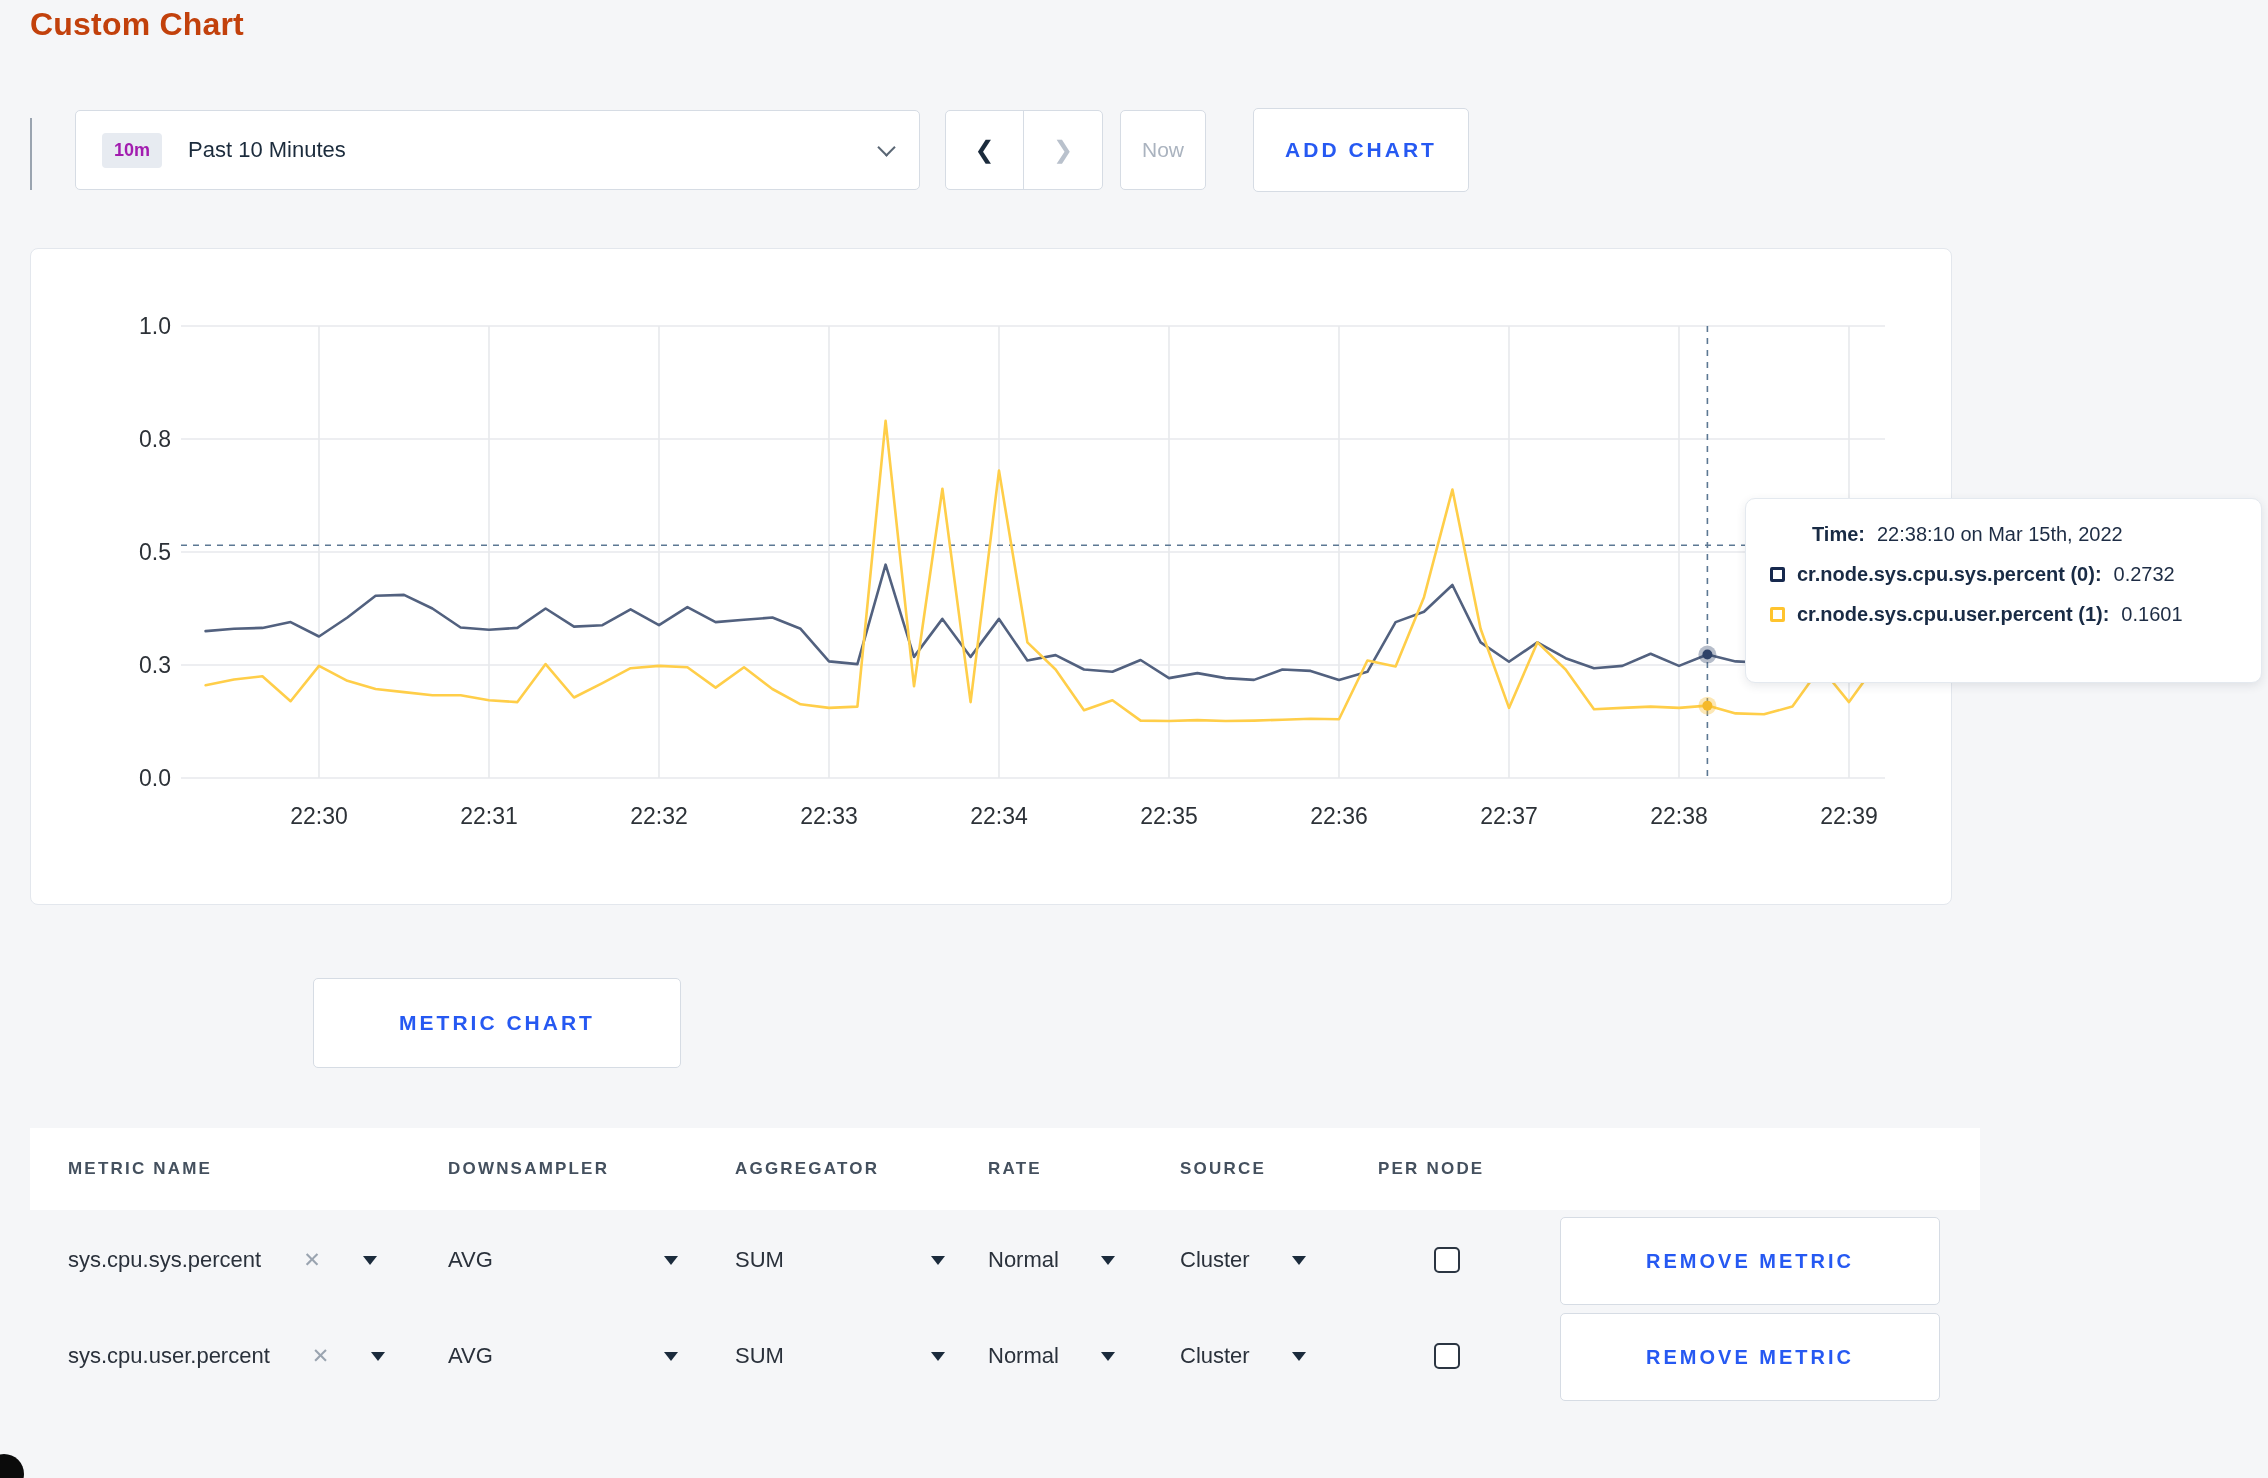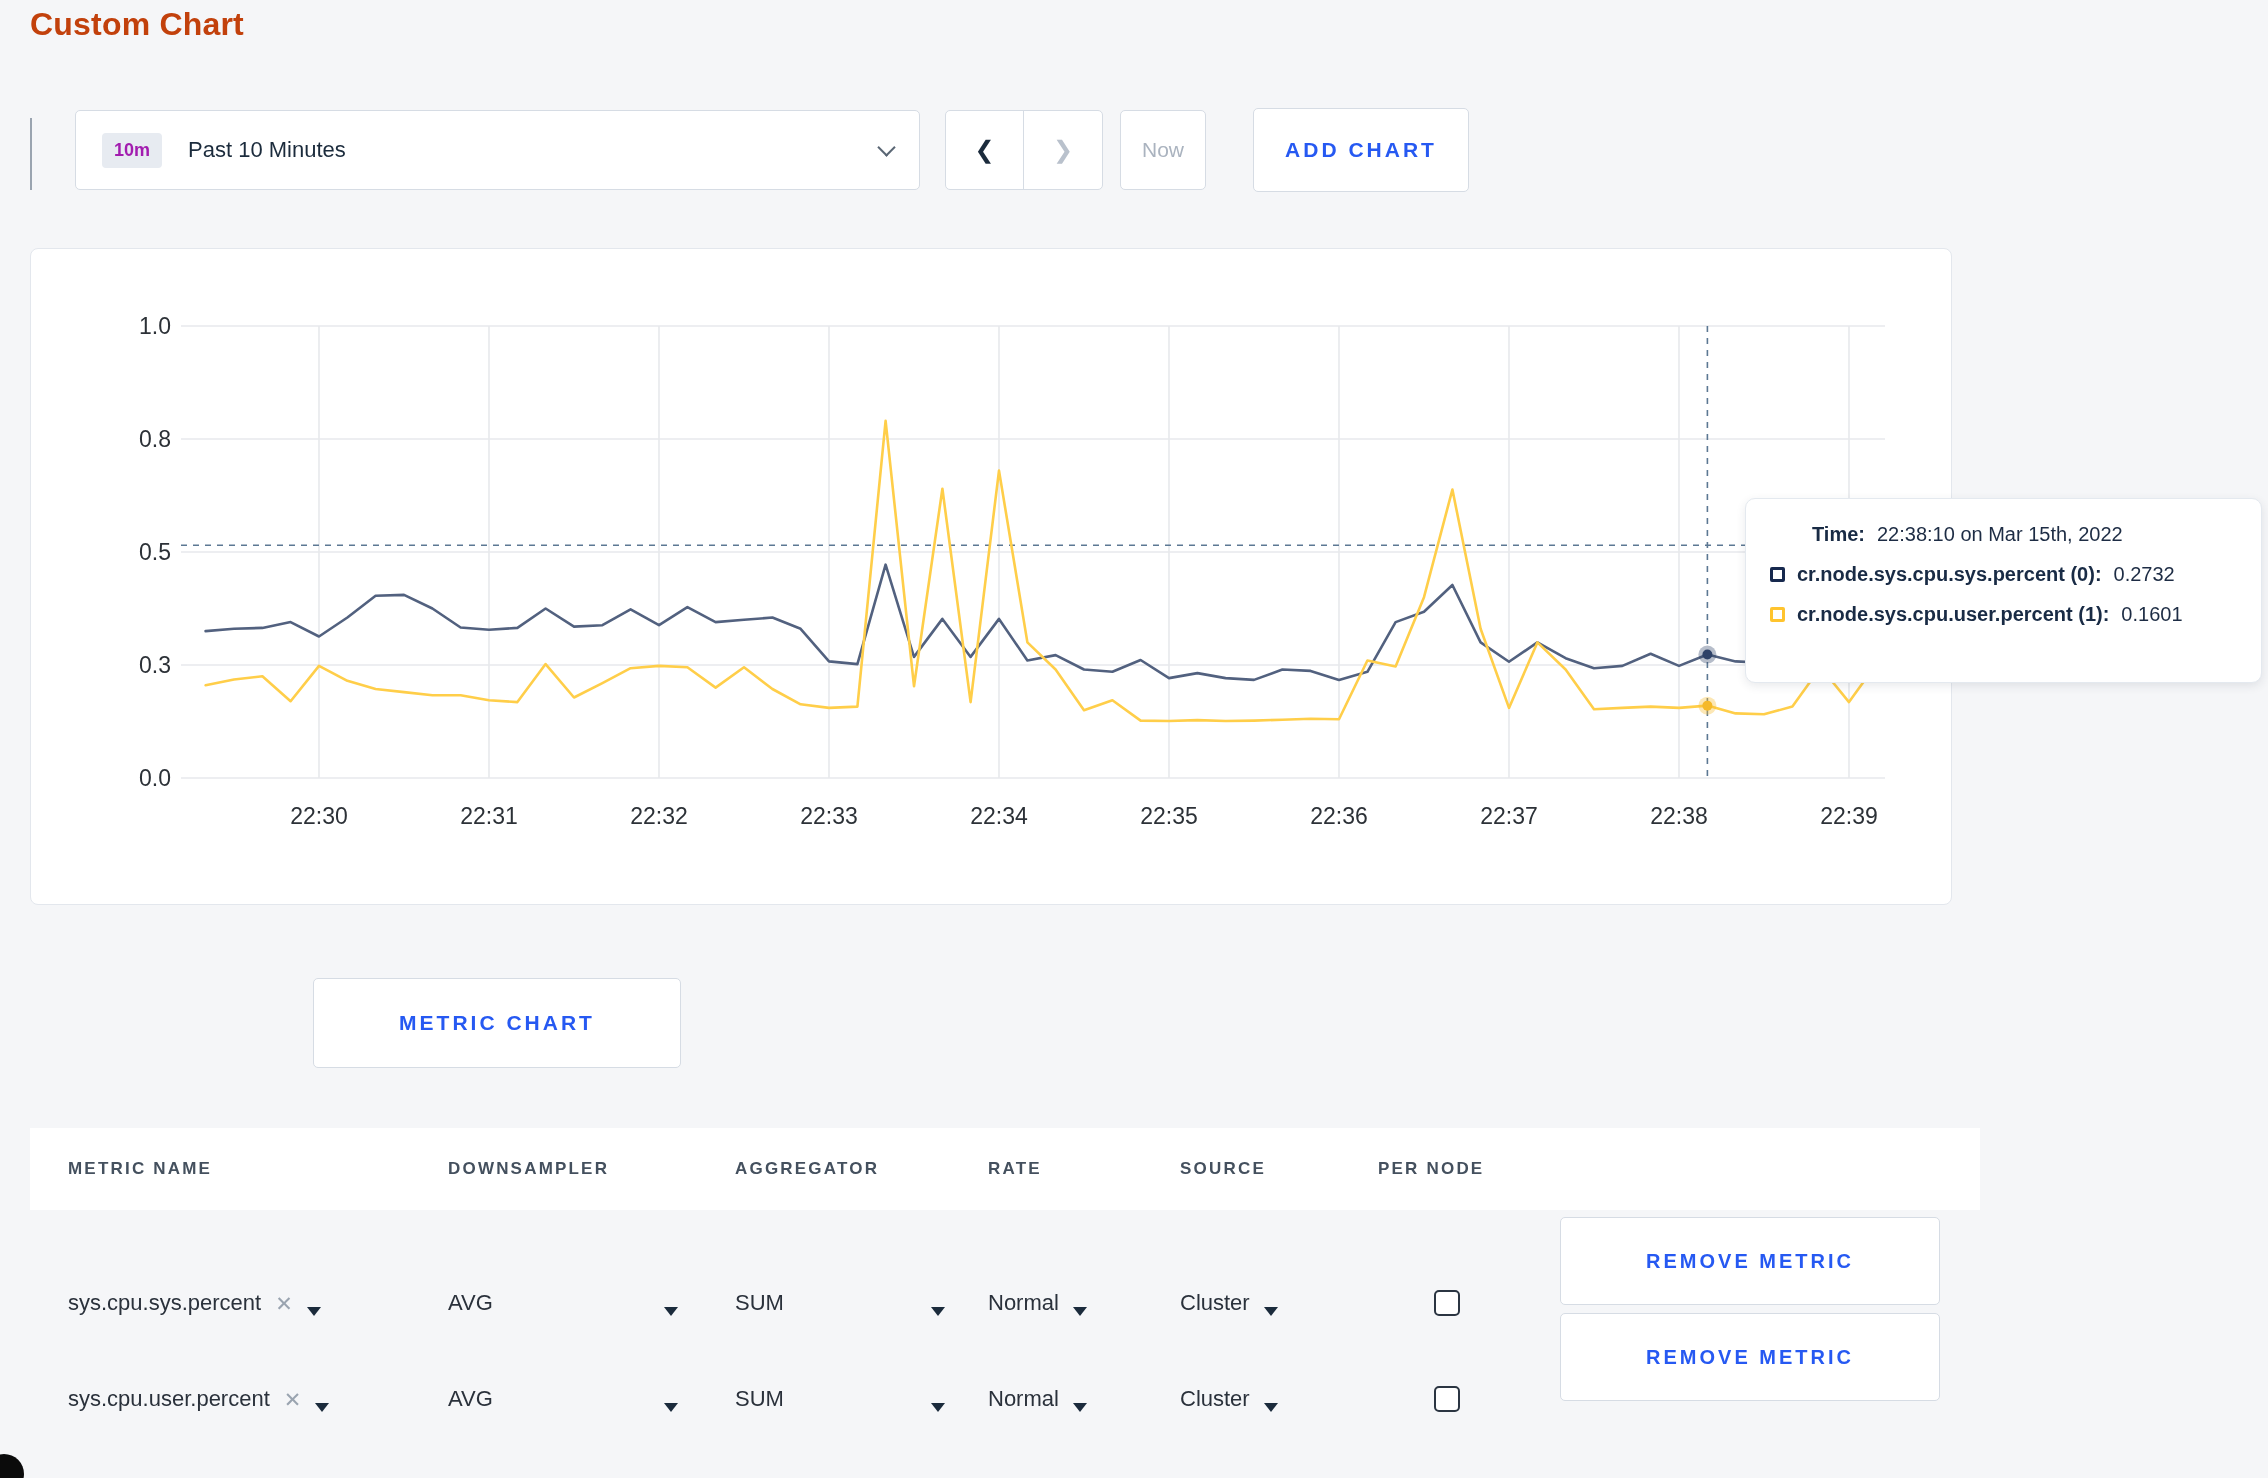--- a/index.html
+++ b/index.html
@@ -46,21 +46,21 @@
   .th{font-size:17px;font-weight:700;letter-spacing:2.2px;color:#44505e;}
   .col-name{position:absolute;left:38px;width:330px;}
   .col-down{position:absolute;left:418px;width:230px;}
   .col-agg{position:absolute;left:705px;width:210px;}
   .col-rate{position:absolute;left:958px;width:150px;}
   .col-src{position:absolute;left:1150px;width:150px;}
   .col-node{position:absolute;left:1348px;width:160px;}
   .m-row{left:30px;width:1950px;height:96px;}
   #metric-row-0{top:1212px;}
   #metric-row-1{top:1308px;}
-  .cell{position:absolute;top:8px;height:96px;display:flex;align-items:flex-end;font-size:22px;color:#2a313b;}
+  .cell{position:absolute;top:0;height:96px;display:flex;align-items:center;font-size:22px;color:#2a313b;gap:28px;}
   .tri{width:0;height:0;border-left:7px solid transparent;border-right:7px solid transparent;border-top:9px solid #1b2b3c;margin-left:14px;}
   .x-icon{color:#9aa4b0;font-size:21px;margin-left:14px;cursor:pointer;}
   .sel{cursor:pointer;}
   .checkbox{width:26px;height:26px;border:2px solid #2b3542;border-radius:5px;background:#fff;cursor:pointer;margin-left:56px;}
   .rm-btn{position:absolute;left:1530px;top:5px;width:380px;height:88px;font-size:20px;}
   #add-metric-btn{left:44px;top:1382px;width:267px;height:86px;font-size:21px;}
 
   #corner-dot{left:-16px;top:1454px;width:40px;height:40px;border-radius:50%;background:#0b0b0b;}
 </style>
 </head>

